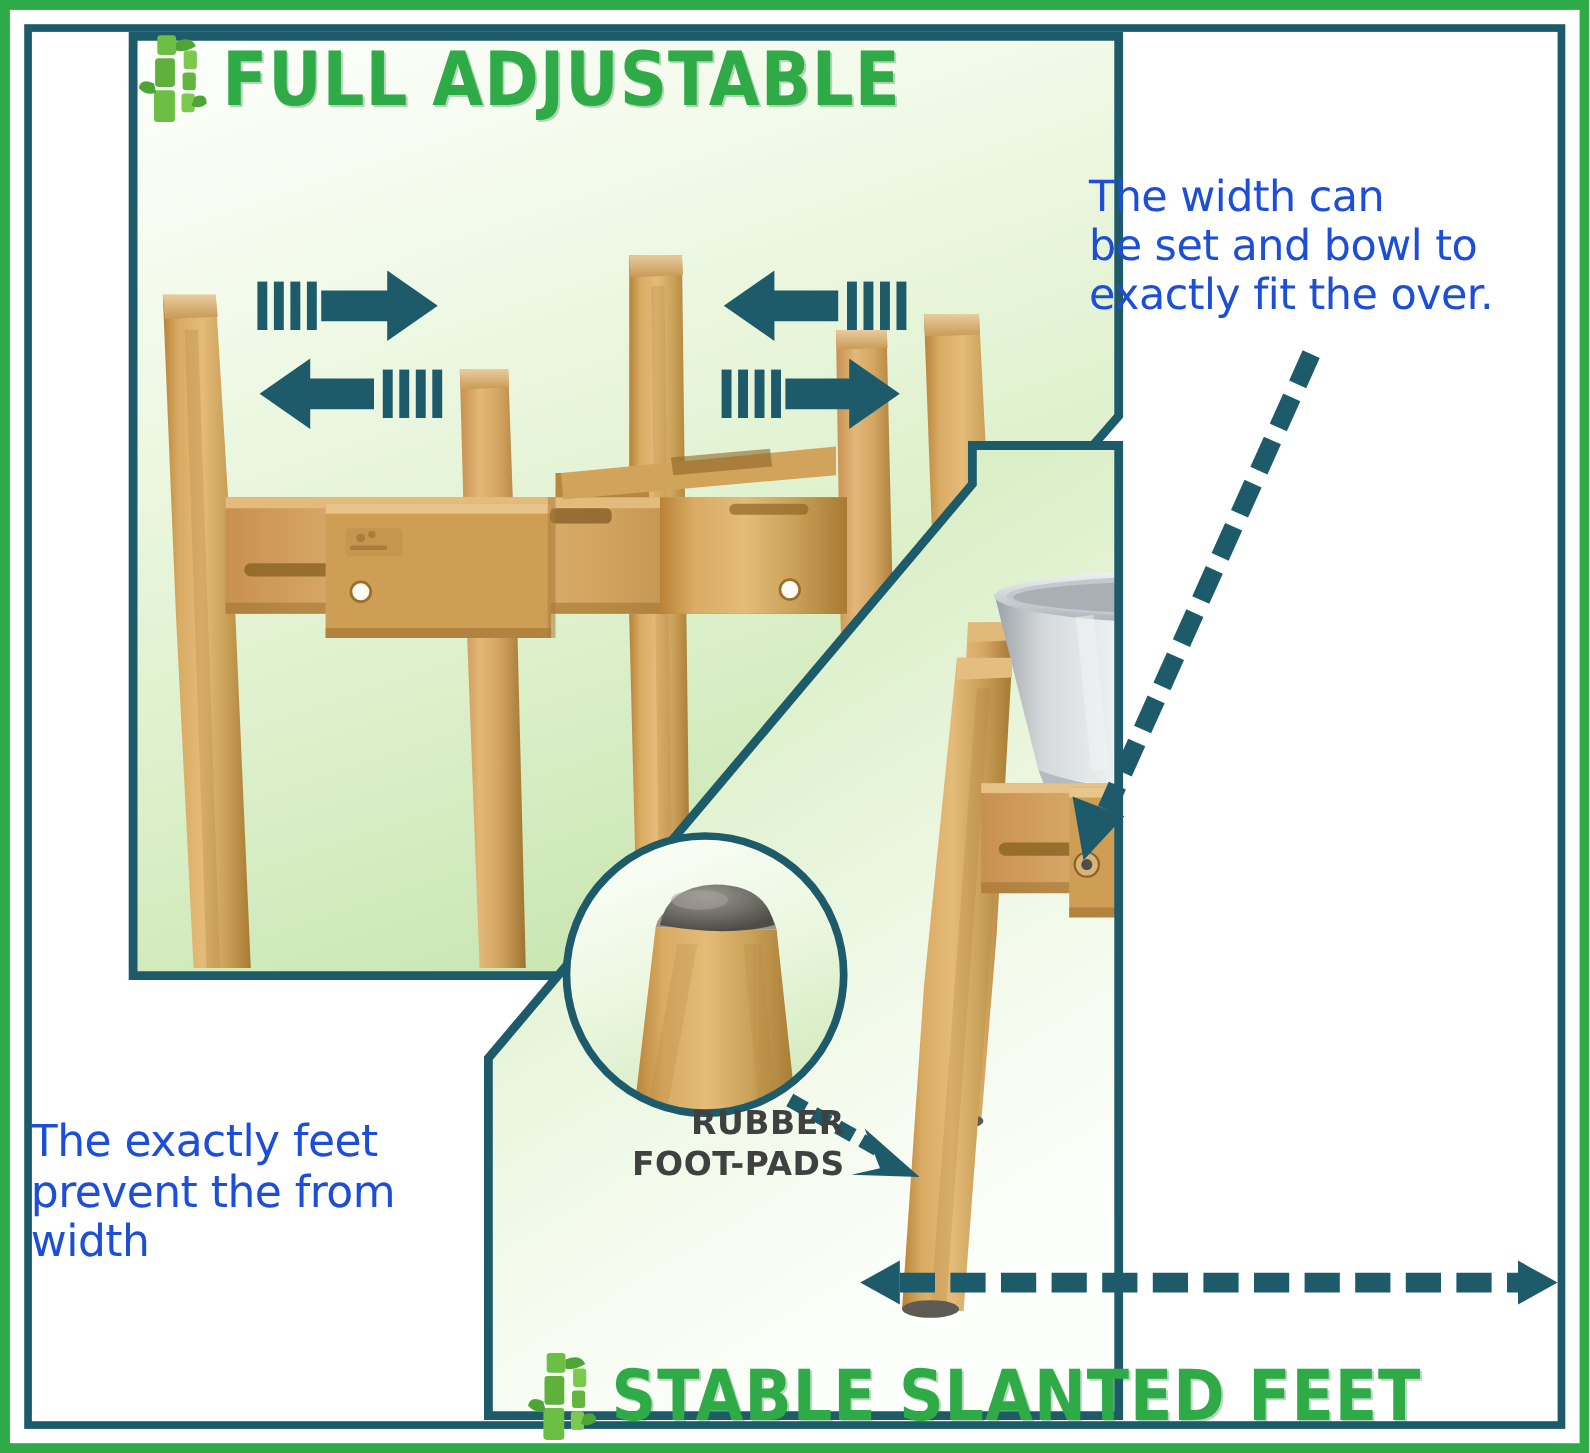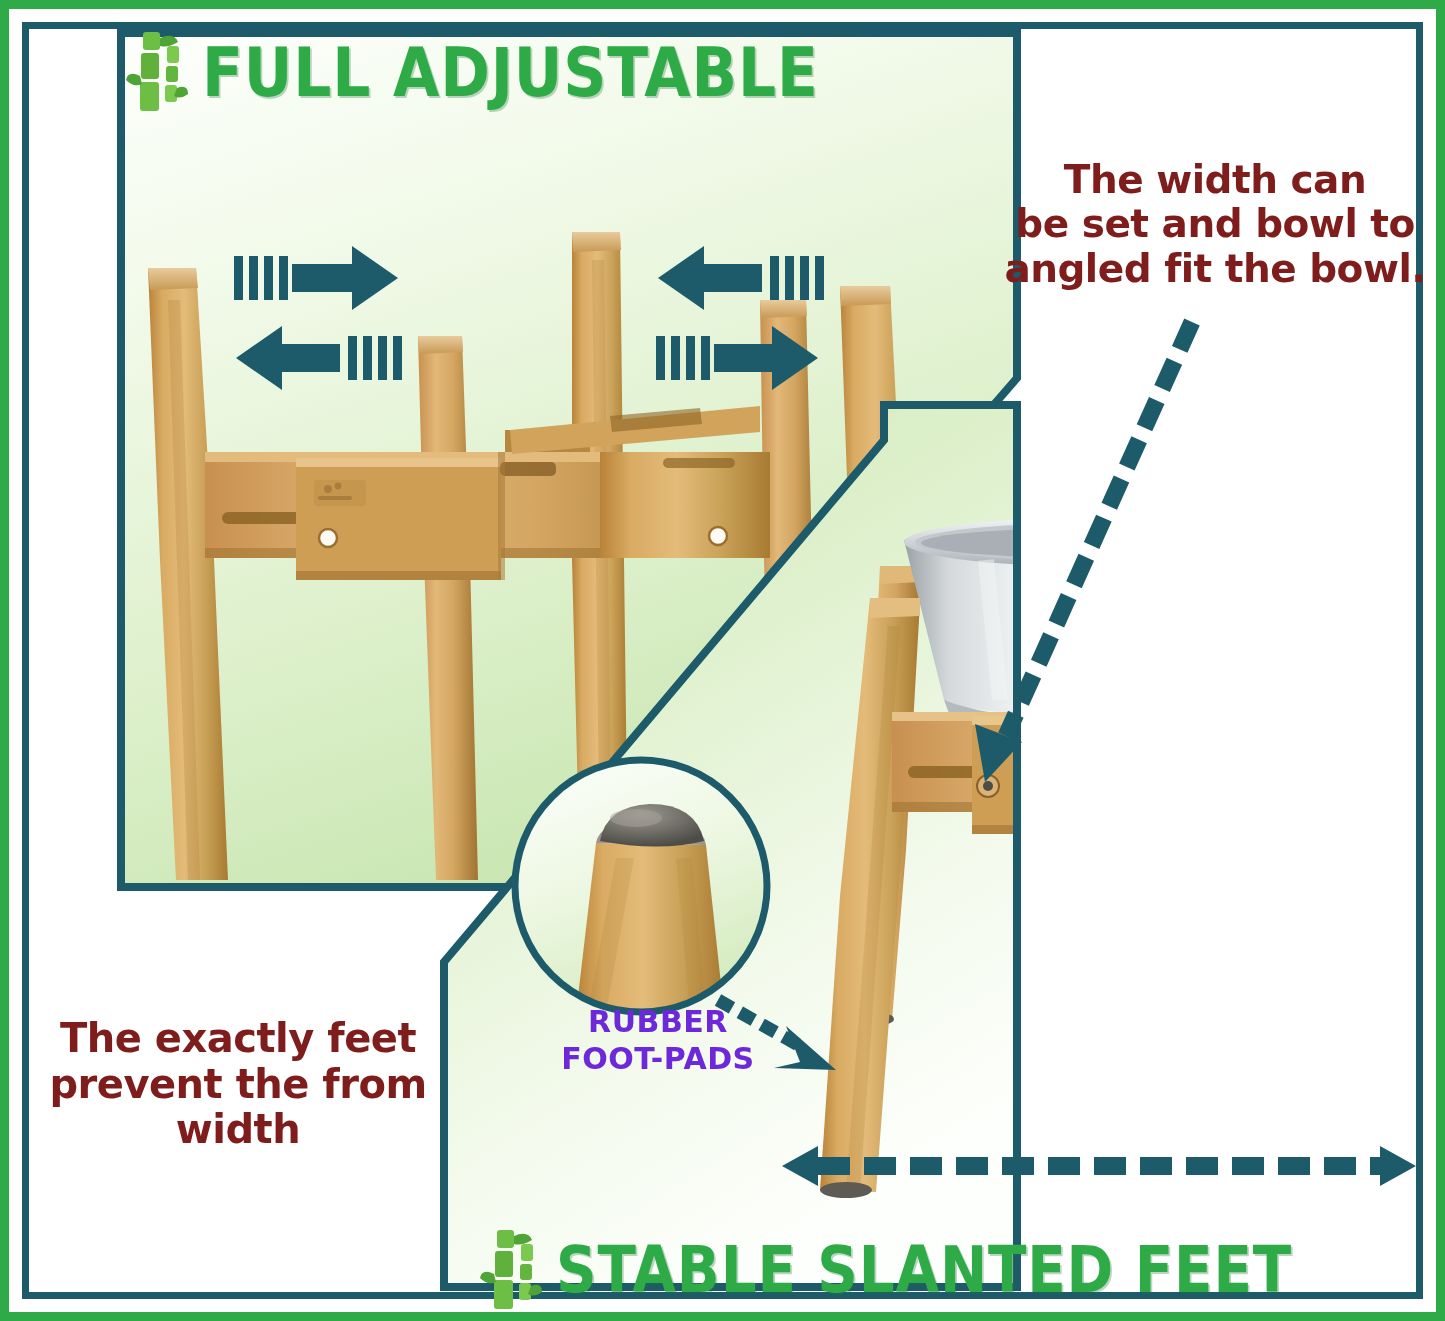--- a/index.html
+++ b/index.html
@@ -47,47 +47,47 @@
     text-shadow:2px 2px 0 rgba(30,120,55,.30);
   }
   .banner-bottom .banner-text{font-size:64px;}
 
   
   .bamboo{width:62px;height:84px;flex:0 0 auto;}
 
   
   .blurb{
     position:absolute;
-    color:#7f1d1d;
+    color:#1d4ed8;
     font-family:"DejaVu Sans",sans-serif;
-    font-weight:bold;
+    font-weight:normal;
     line-height:1.14;
-    text-align:center;
+    text-align:left;
   }
   .blurb-width{
     left:990px;top:158px;width:450px;
     font-size:39px;
     letter-spacing:-0.5px;
   }
   .blurb-feet{
     left:28px;top:1016px;width:420px;
     font-size:40px;
     letter-spacing:-0.5px;
   }
   .blurb em{font-style:normal;display:block;}
 
   .footpad-label{
     position:absolute;
     left:548px;top:1004px;width:220px;
-    color:#6d28d9;
+    color:#404040;
     font-family:"DejaVu Sans",sans-serif;
     font-weight:bold;
     font-size:30px;
     line-height:1.22;
-    text-align:center;
+    text-align:right;
     letter-spacing:.5px;
   }
 
   
   .art{position:absolute;left:0;top:0;width:1445px;height:1321px;pointer-events:none;}
   .art-b{position:absolute;left:0;top:0;width:1445px;height:1321px;}
 </style>
 </head>
 <body>
 
@@ -377,21 +377,21 @@
         <path d="M14,46 Q2,40 0,50 Q8,58 16,54 Z" fill="#4ea434"></path>
         <path d="M51,58 Q62,54 62,64 Q54,70 48,66 Z" fill="#4ea434"></path>
       </g>
     </svg>
     <span class="banner-text">STABLE SLANTED FEET</span>
   </div>
 
   <div class="blurb blurb-width">
     <em>The width can</em>
     <em>be set and bowl to</em>
-    <em>angled fit the bowl.</em>
+    <em>exactly fit the over.</em>
   </div>
 
   <div class="blurb blurb-feet">
     <em>The exactly feet</em>
     <em>prevent the from</em>
     <em>width</em>
   </div>
 
   <div class="footpad-label">
     <div>RUBBER</div>

